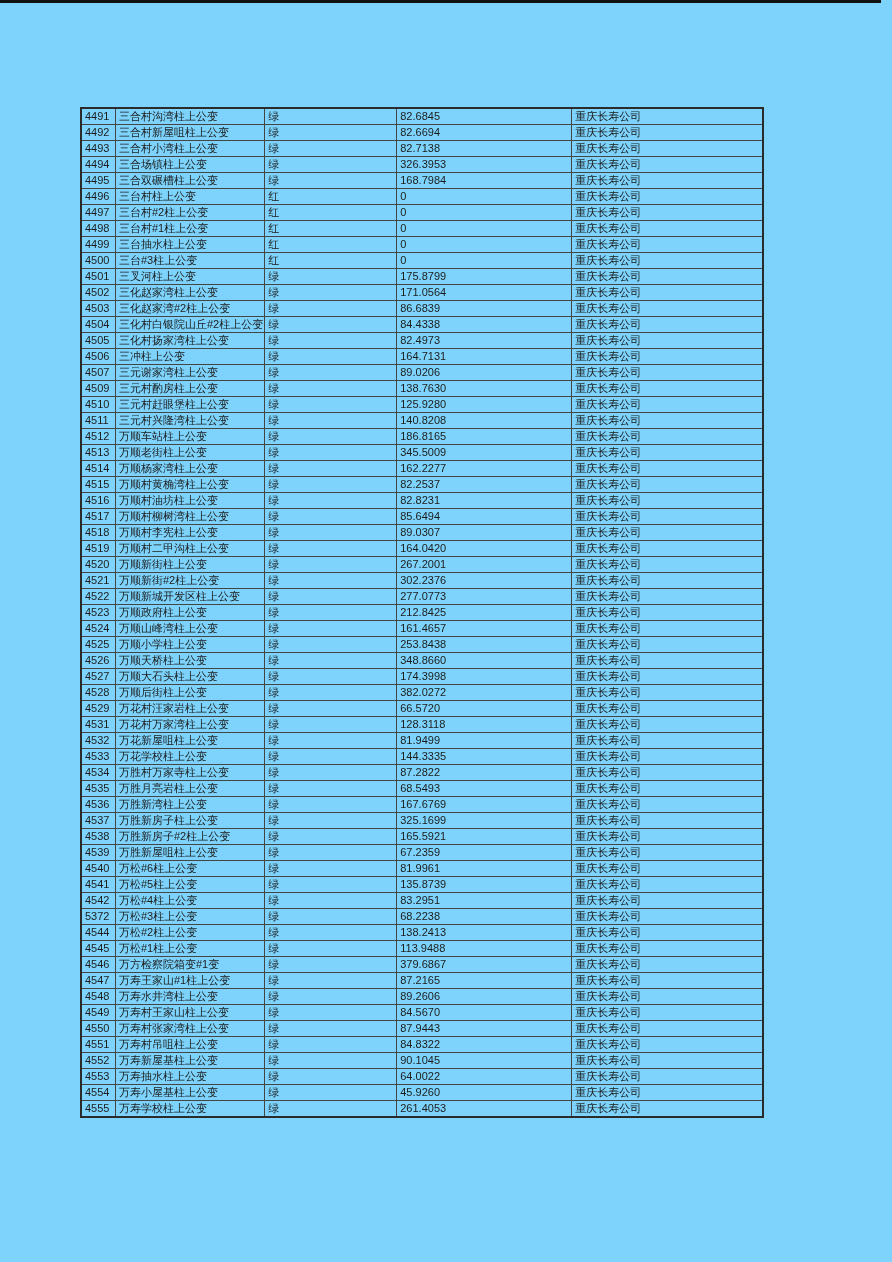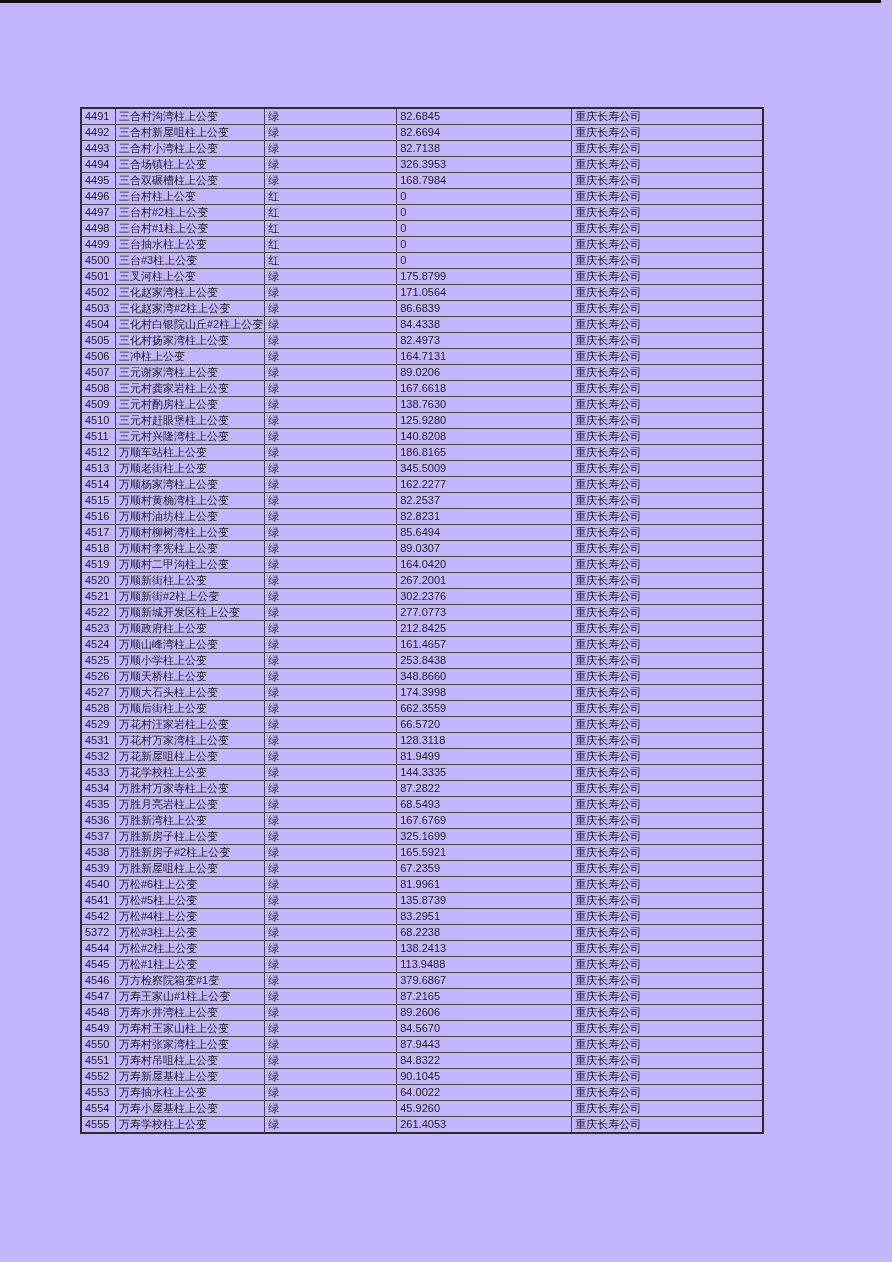--- a/index.html
+++ b/index.html
@@ -8,21 +8,21 @@
     background: #ffffff;
     width: 892px;
     height: 1262px;
     overflow: hidden;
     position: relative;
     font-family: "Liberation Sans", "DejaVu Sans", sans-serif;
   }
   .page {
     position: absolute;
     inset: 0;
-    background: #c4b5fd;
+    background: #7dd3fc;
   }
   .top-line {
     position: absolute;
     top: 0;
     left: 0;
     width: 881px;
     height: 3px;
     background: #111111;
   }
   table.grid {
@@ -176,27 +176,20 @@
           <td class="col-company">重庆长寿公司</td>
         </tr>
         <tr>
           <td class="col-id">4507</td>
           <td class="col-name">三元谢家湾柱上公变</td>
           <td class="col-status">绿</td>
           <td class="col-value">89.0206</td>
           <td class="col-company">重庆长寿公司</td>
         </tr>
         <tr>
-          <td class="col-id">4508</td>
-          <td class="col-name">三元村龚家岩柱上公变</td>
-          <td class="col-status">绿</td>
-          <td class="col-value">167.6618</td>
-          <td class="col-company">重庆长寿公司</td>
-        </tr>
-        <tr>
           <td class="col-id">4509</td>
           <td class="col-name">三元村酌房柱上公变</td>
           <td class="col-status">绿</td>
           <td class="col-value">138.7630</td>
           <td class="col-company">重庆长寿公司</td>
         </tr>
         <tr>
           <td class="col-id">4510</td>
           <td class="col-name">三元村赶眼堡柱上公变</td>
           <td class="col-status">绿</td>
@@ -319,21 +312,21 @@
           <td class="col-id">4527</td>
           <td class="col-name">万顺大石头柱上公变</td>
           <td class="col-status">绿</td>
           <td class="col-value">174.3998</td>
           <td class="col-company">重庆长寿公司</td>
         </tr>
         <tr>
           <td class="col-id">4528</td>
           <td class="col-name">万顺后街柱上公变</td>
           <td class="col-status">绿</td>
-          <td class="col-value">662.3559</td>
+          <td class="col-value">382.0272</td>
           <td class="col-company">重庆长寿公司</td>
         </tr>
         <tr>
           <td class="col-id">4529</td>
           <td class="col-name">万花村汪家岩柱上公变</td>
           <td class="col-status">绿</td>
           <td class="col-value">66.5720</td>
           <td class="col-company">重庆长寿公司</td>
         </tr>
         <tr>

